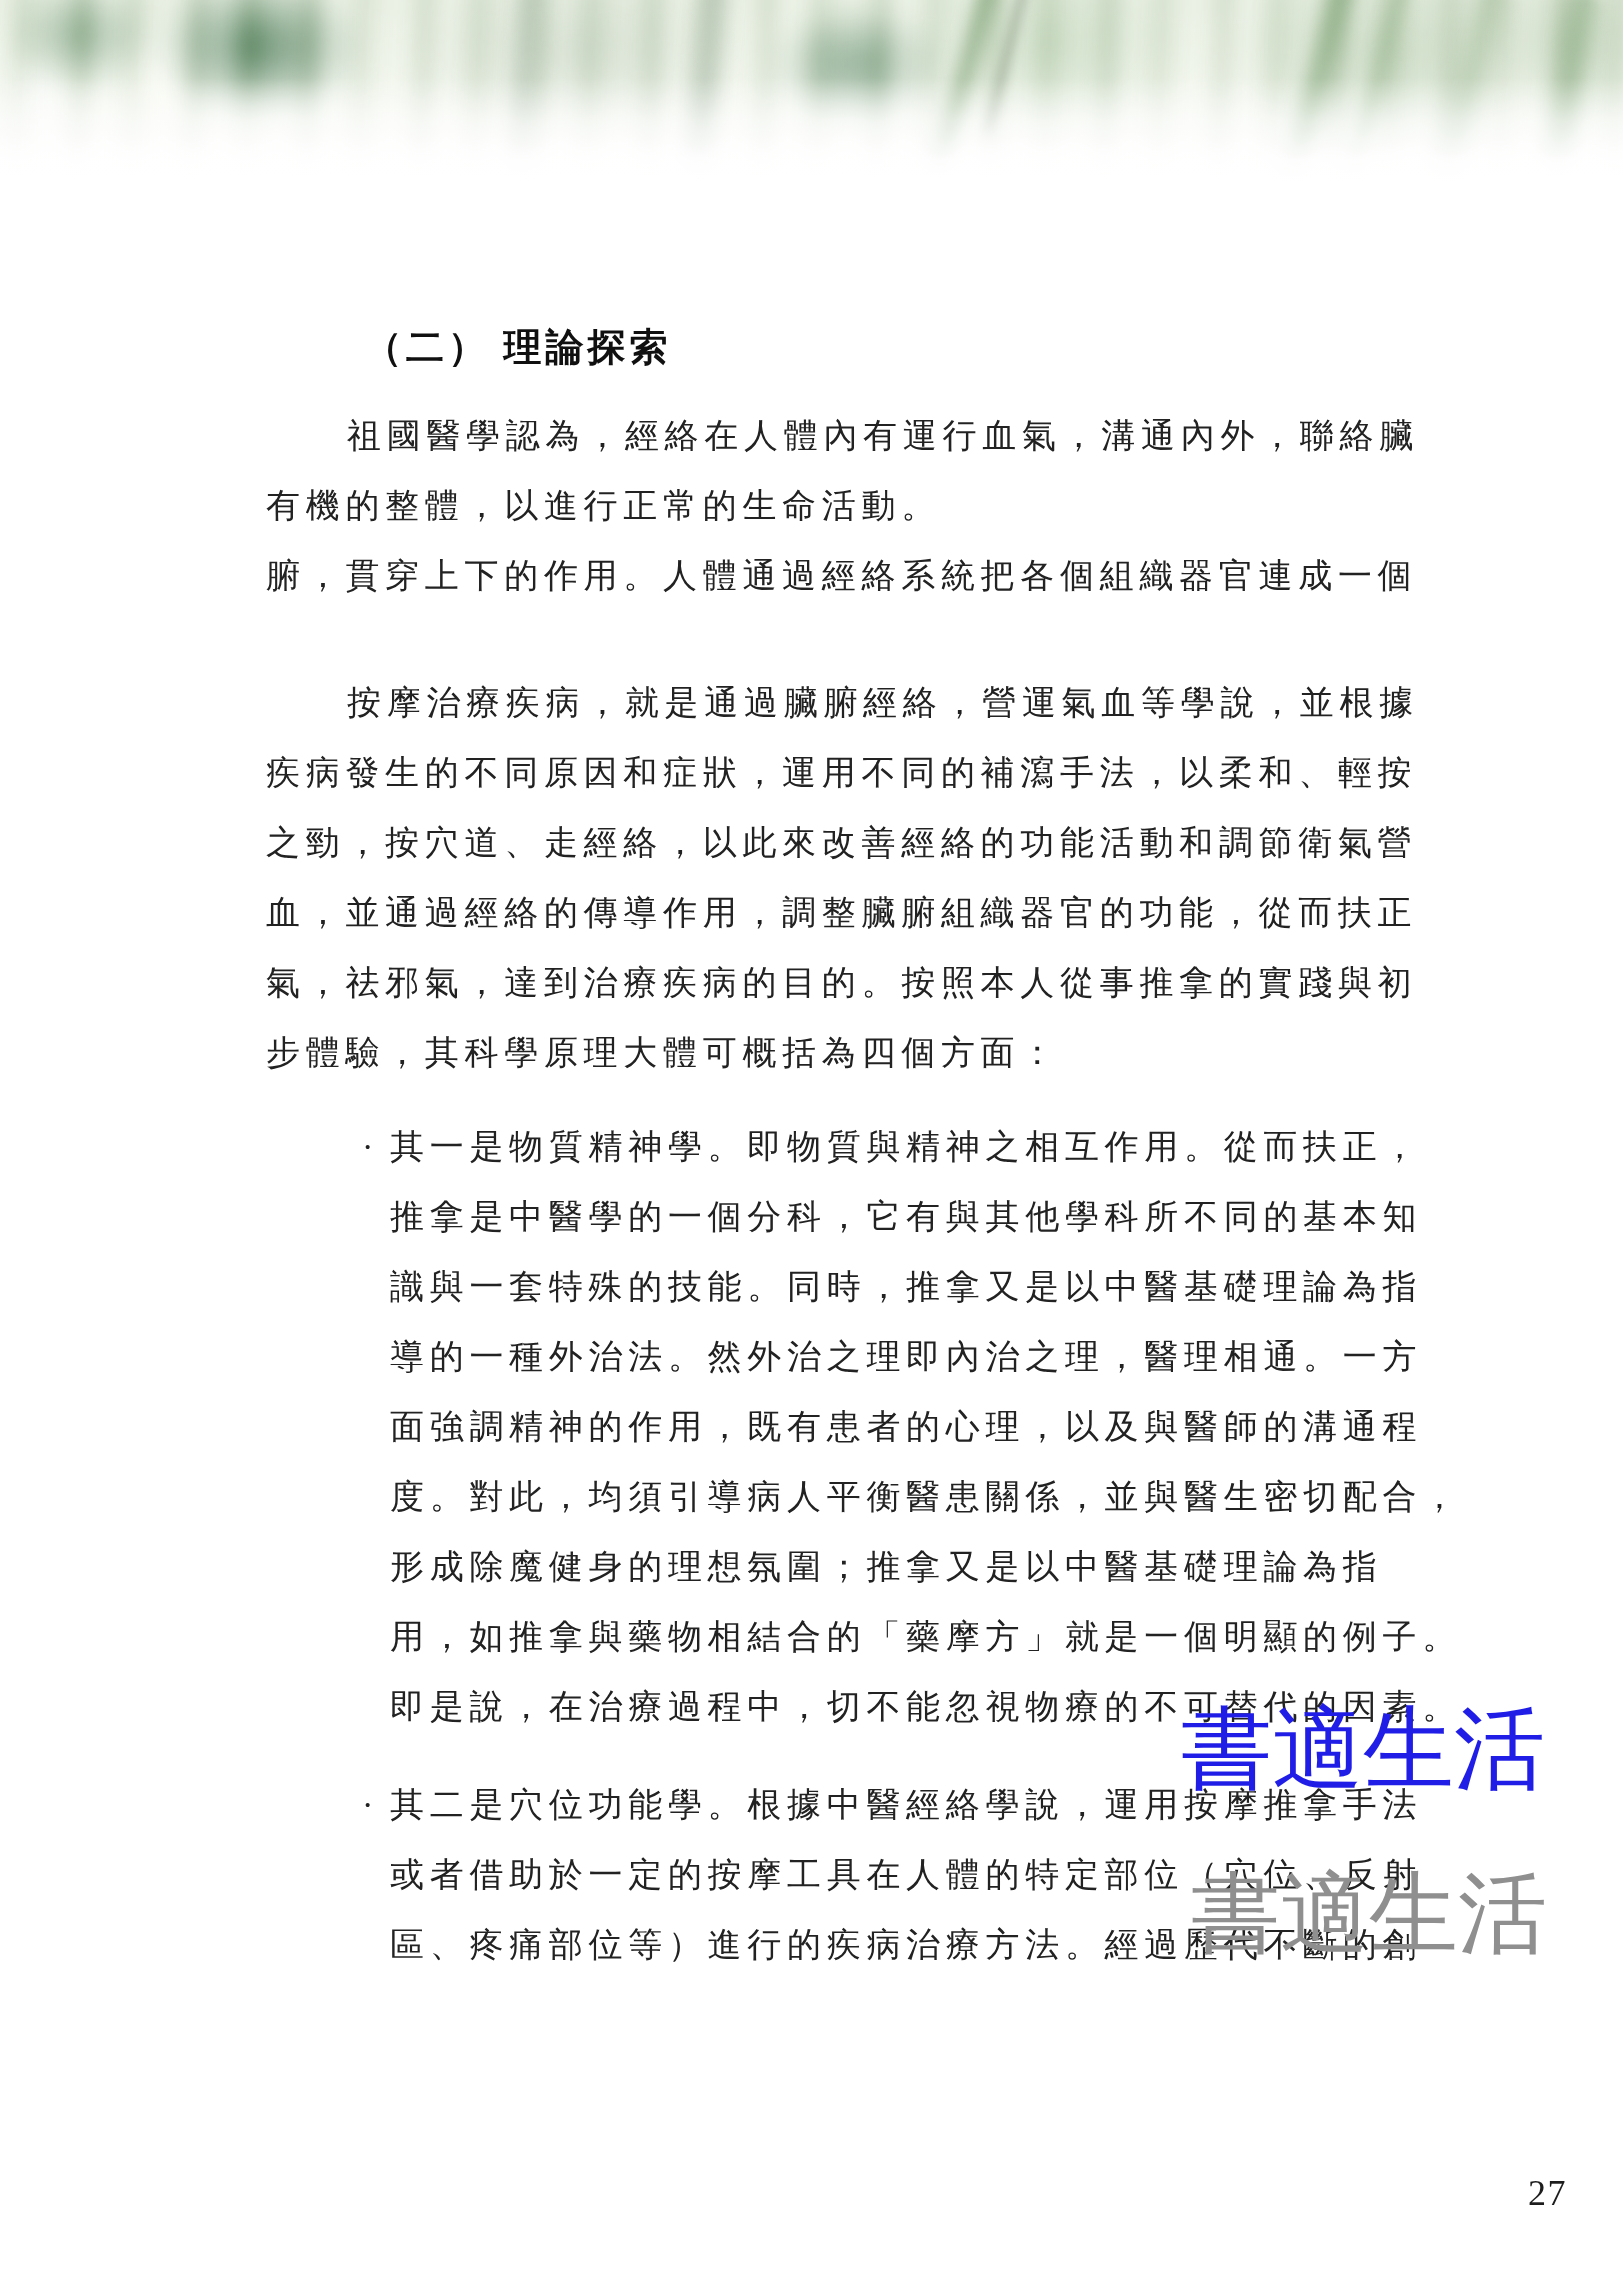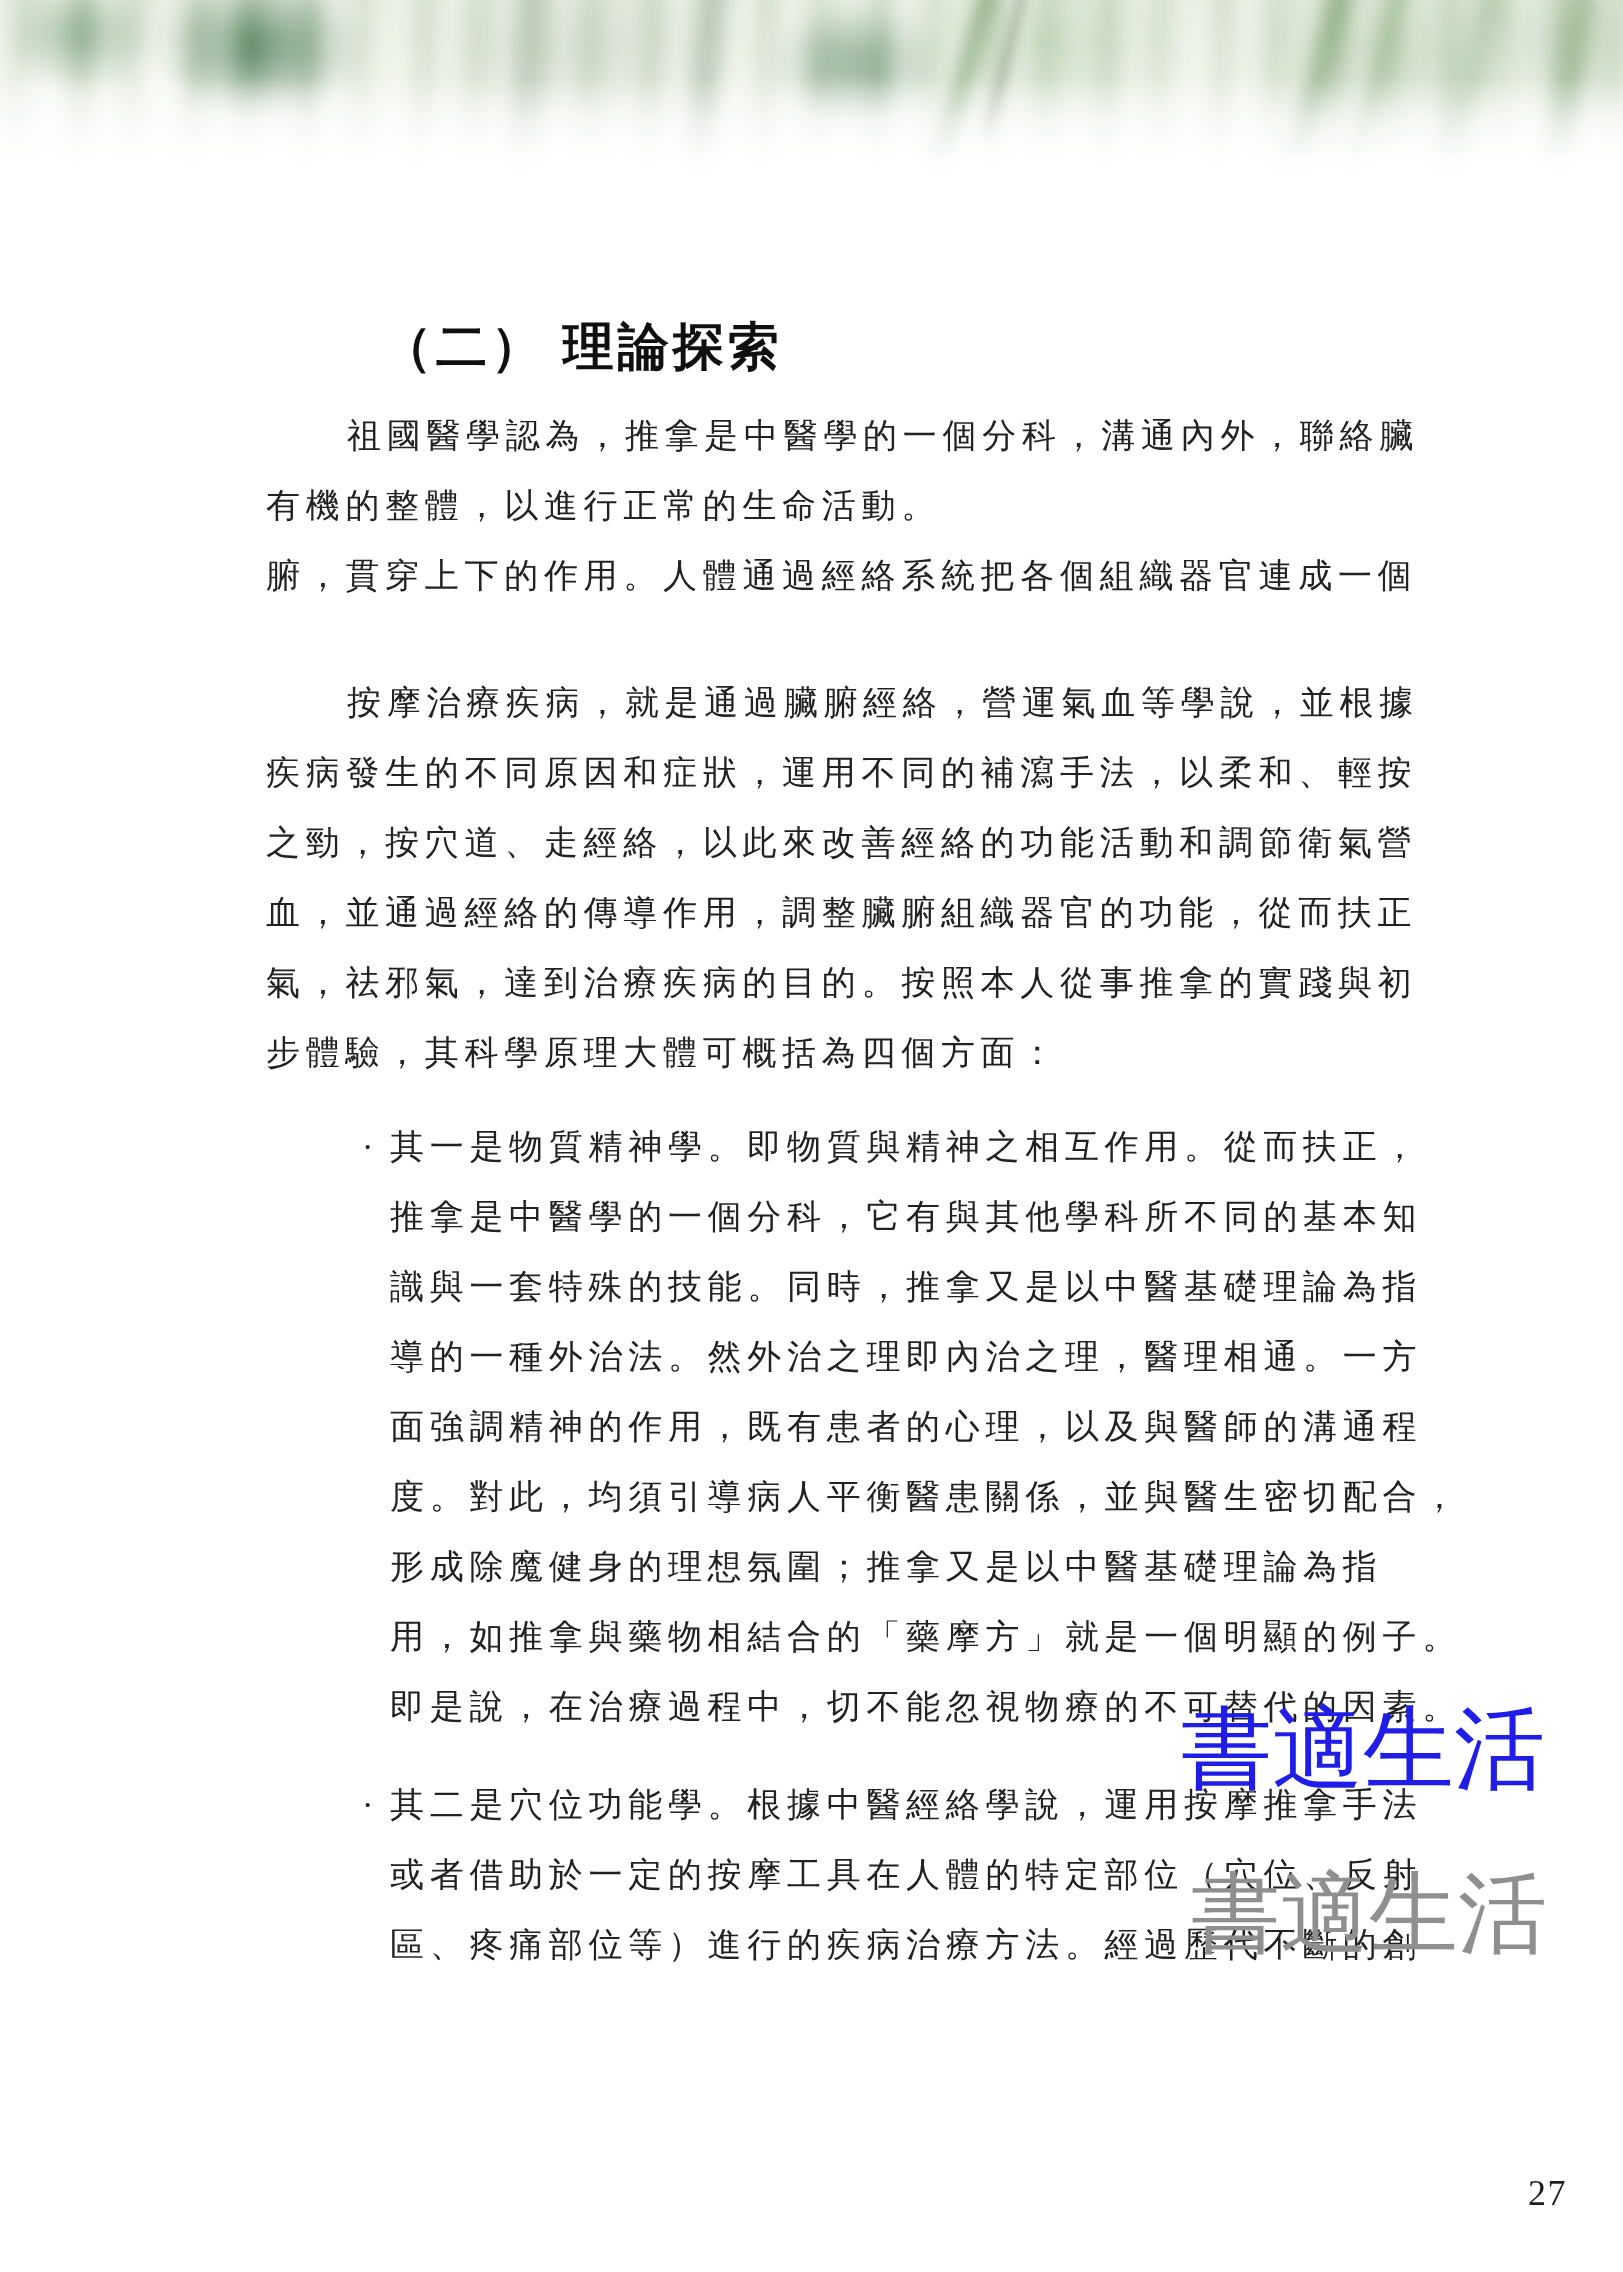--- a/index.html
+++ b/index.html
@@ -49,22 +49,22 @@
   .b7{left:722px;top:24px;width:49px;height:195px;transform:rotate(6deg);
       background:linear-gradient(90deg,transparent,rgba(145,165,145,0.45),transparent);}
   .stem{left:1045px;top:24px;width:4px;height:154px;transform:rotate(14deg);
       background:rgba(55,75,48,0.65);}
   .hp-fade{position:absolute;left:0;top:0;width:1623px;height:195px;
     background:linear-gradient(180deg, rgba(255,255,255,0) 0%, rgba(255,255,255,0.1) 40%,
       rgba(255,255,255,0.65) 62%, rgba(255,255,255,0.96) 82%, #fff 93%);}
 
   
   .title{
-    position:absolute;left:381px;top:323px;height:49px;line-height:49px;
-    font-size:51px;font-weight:700;letter-spacing:4px;color:#101010;white-space:nowrap;
+    position:absolute;left:364px;top:323px;height:49px;line-height:49px;
+    font-size:38px;font-weight:700;letter-spacing:4px;color:#101010;white-space:nowrap;
   }
   .para{position:absolute;left:266px;width:1166px;}
   .bullet{position:absolute;left:390px;width:1042px;}
   .tline{
     position:relative;height:70px;line-height:70px;font-size:34px;
     letter-spacing:5.7px;color:#222;white-space:nowrap;
   }
   .indent{text-indent:81px;}
   #p1{top:401px;}
   #p2{top:668px;}
@@ -99,21 +99,21 @@
       <div class="blade b6"></div>
       <div class="blade b7"></div>
       <div class="blade stem"></div>
     </div>
     <div class="hp-fade"></div>
   </div>
 
   <div class="title">（二） 理論探索</div>
 
   <div class="para" id="p1">
-    <div class="tline indent">祖國醫學認為，推拿是中醫學的一個分科，溝通內外，聯絡臟</div>
+    <div class="tline indent">祖國醫學認為，經絡在人體內有運行血氣，溝通內外，聯絡臟</div>
     <div class="tline">有機的整體，以進行正常的生命活動。</div>
     <div class="tline">腑，貫穿上下的作用。人體通過經絡系統把各個組織器官連成一個</div>
   </div>
 
   <div class="para" id="p2">
     <div class="tline indent">按摩治療疾病，就是通過臟腑經絡，營運氣血等學說，並根據</div>
     <div class="tline">疾病發生的不同原因和症狀，運用不同的補瀉手法，以柔和、輕按</div>
     <div class="tline">之勁，按穴道、走經絡，以此來改善經絡的功能活動和調節衛氣營</div>
     <div class="tline">血，並通過經絡的傳導作用，調整臟腑組織器官的功能，從而扶正</div>
     <div class="tline">氣，祛邪氣，達到治療疾病的目的。按照本人從事推拿的實踐與初</div>

